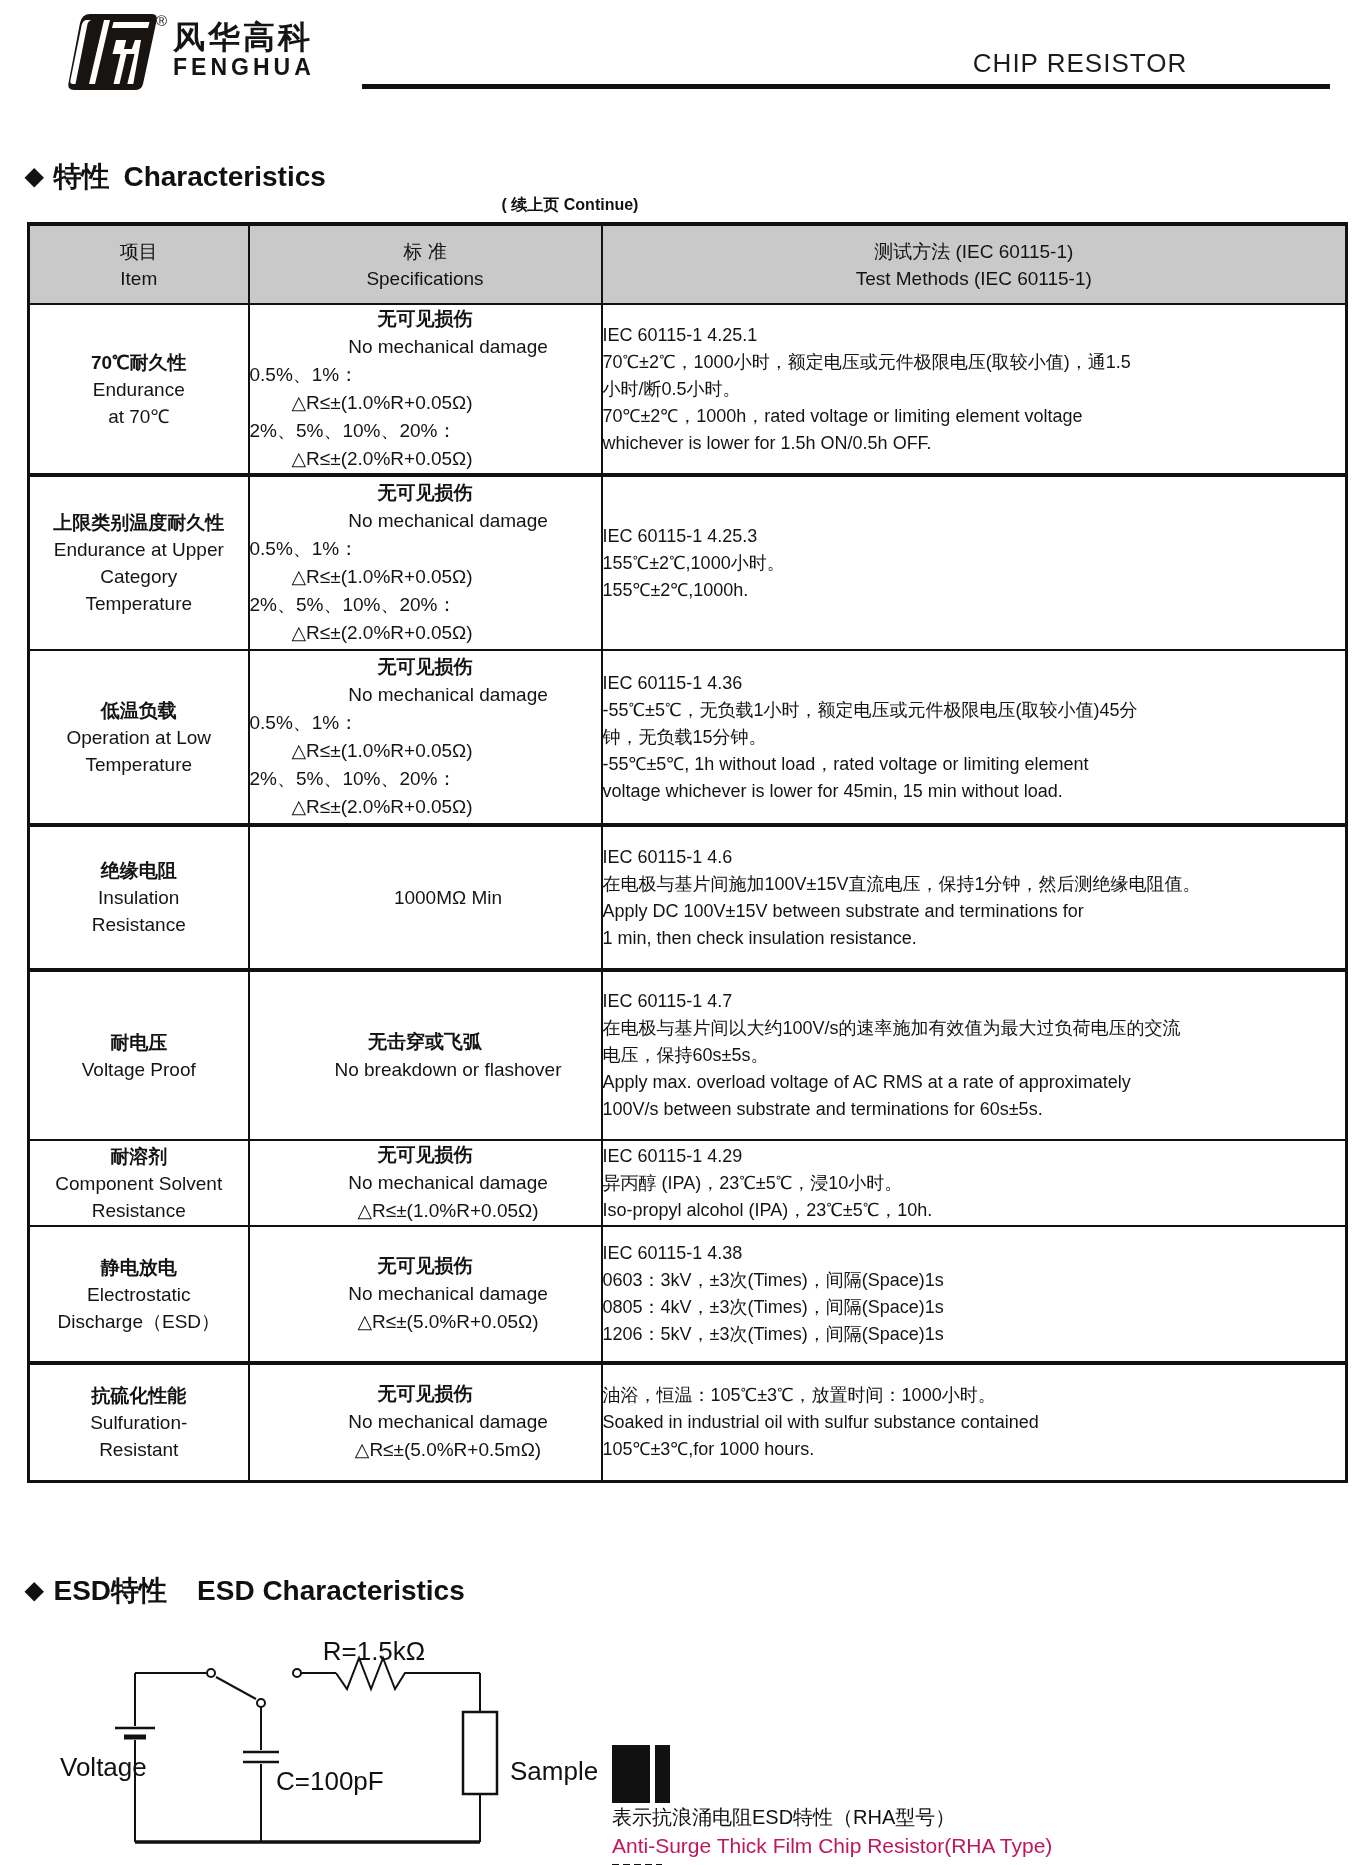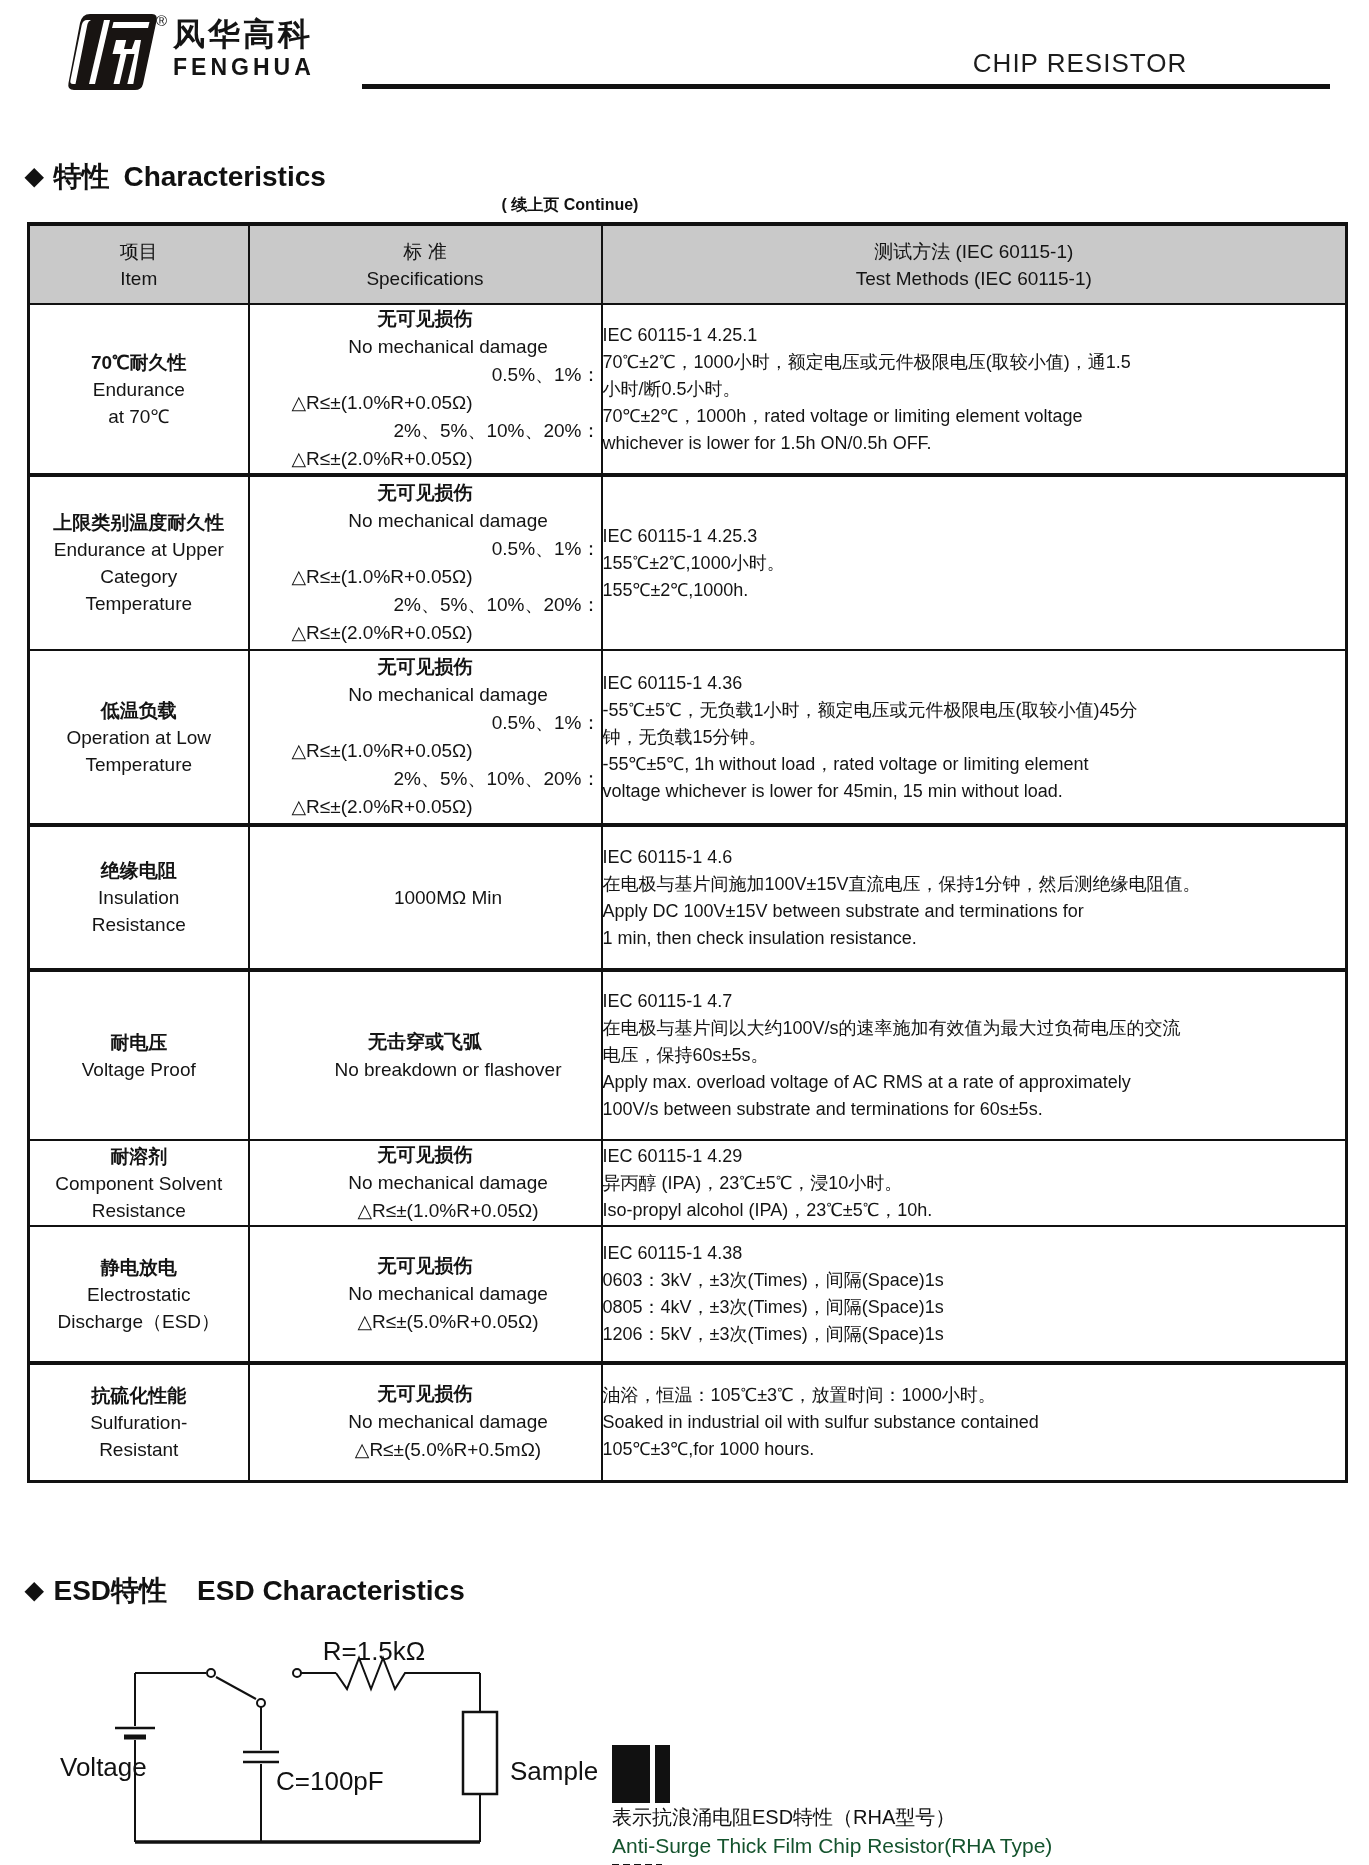--- a/index.html
+++ b/index.html
@@ -4,21 +4,21 @@
 <style>
   html,body{margin:0;padding:0;background:#ffffff;}
   .page{position:relative;width:1369px;height:1865px;background:#fff;overflow:hidden;
         font-family:"Liberation Sans",sans-serif;color:#141414;}
 
   
   .logo{position:absolute;left:60px;top:14px;display:flex;align-items:flex-start;}
   .logo-mark{width:104px;height:76px;}
   .logo-reg{font-size:15px;margin:-2px 6px 0 -8px;}
   .logo-text{margin-top:6px;}
-  .logo-cn{font-size:32px;font-weight:bold;letter-spacing:3px;line-height:34px;font-family:Liberation Mono, monospace;}
+  .logo-cn{font-size:32px;font-weight:bold;letter-spacing:3px;line-height:34px;}
   .logo-en{font-size:23px;font-weight:bold;letter-spacing:4px;line-height:26px;}
   .doc-title{position:absolute;right:39px;top:48px;width:500px;text-align:center;
              font-size:26px;letter-spacing:1px;color:#1c1c1c;}
   .header-rule{position:absolute;left:362px;top:84px;width:968px;height:5px;background:#111;}
 
   
   .sec-title{position:absolute;left:25px;font-size:28px;font-weight:bold;color:#111;}
   .sec-title .bullet{font-size:24px;margin-right:10px;vertical-align:2px;}
   .sec-title .en{margin-left:14px;}
   .continue-note{position:absolute;left:380px;top:195px;width:380px;text-align:center;
@@ -29,21 +29,21 @@
              table-layout:fixed;border:3px solid #111;border-top:4px solid #111;}
   table.char th,table.char td{border:2px solid #111;padding:0;vertical-align:middle;}
   table.char th{background:#c9c9c9;font-weight:normal;font-size:19px;line-height:27px;text-align:center;}
   tr.thick-top td{border-top:4px solid #111;}
   td.item{ text-align:center;font-size:19px;line-height:27px;}
   .item-cn{font-weight:bold;font-size:19px;}
   .item-en{font-size:19px;}
   td.spec{font-size:19px;line-height:28px;padding:4px 6px;}
   .s-bc{font-weight:bold;text-align:center;}
   .s-c{text-align:center;padding-left:46px;}
-  .s-l{text-align:right;padding-left:12px;}
+  .s-l{text-align:left;}
   .s-i{text-align:left;padding-left:42px;}
   td.test{font-size:18px;line-height:27px;padding:8px 10px 8px 16px;text-align:left;}
 
   
   .circuit{position:absolute;left:60px;top:1626px;width:620px;height:235px;}
   .circuit svg{position:absolute;left:0;top:0;}
   .clabel{position:absolute;font-size:26px;color:#111;white-space:nowrap;}
   .lab-r{left:234px;top:10px;width:160px;text-align:center;}
   .lab-v{left:0px;top:126px;width:68px;text-align:right;}
   .lab-c{left:216px;top:140px;}
@@ -51,21 +51,21 @@
 
   
   .legend{position:absolute;left:612px;top:1734px;width:750px;}
   .legend-entry{display:flex;align-items:flex-start;flex-direction:column;}
   .legend-marker{width:58px;flex:0 0 58px;height:5px;margin-right:8px;}
   .legend-marker.solid{margin-top:11px;
       background:linear-gradient(to right,#111 0 38px,transparent 38px 43px,#111 43px 58px);}
   .legend-marker.dashed{margin-top:4px;width:50px;flex-basis:50px;
       background:repeating-linear-gradient(to right,#111 0 7px,transparent 7px 11px);}
   .legend-cn{font-size:20px;line-height:28px;color:#111;}
-  .legend-en{font-size:21px;line-height:29px;color:#14532d;}
+  .legend-en{font-size:21px;line-height:29px;color:#be185d;}
 </style>
 </head>
 <body>
 
 <div class="page">
 
   <div class="logo">
     <svg class="logo-mark" viewBox="0 0 104 76" xmlns="http://www.w3.org/2000/svg">
       <path fill="#181412" d="M30 0 h62 q6 0 4.5 7 L83 70 q-1.5 6 -8 6 H14 q-7 0 -5.5 -7 L20 9 q2 -9 10 -9 Z"></path>
       <path fill="#ffffff" d="M27 6 q-4 0 -5.3 5 L10.5 66 q-1 4 2.5 4 l2.5 0 L27.5 10 q0.8 -3 3.5 -4 Z"></path>

